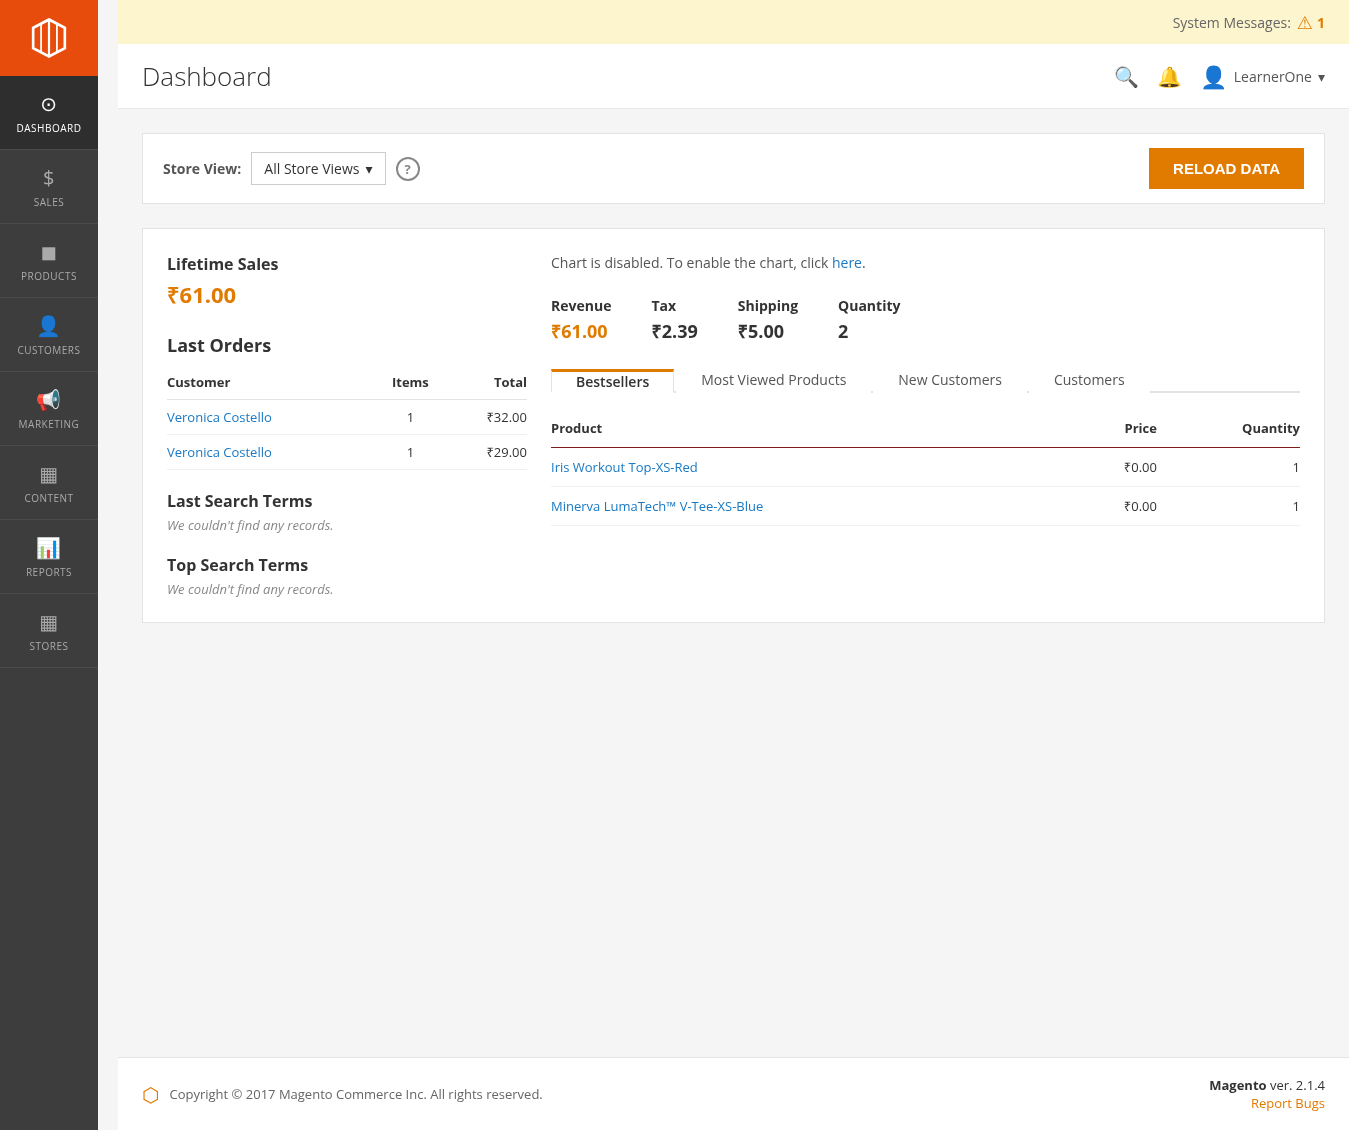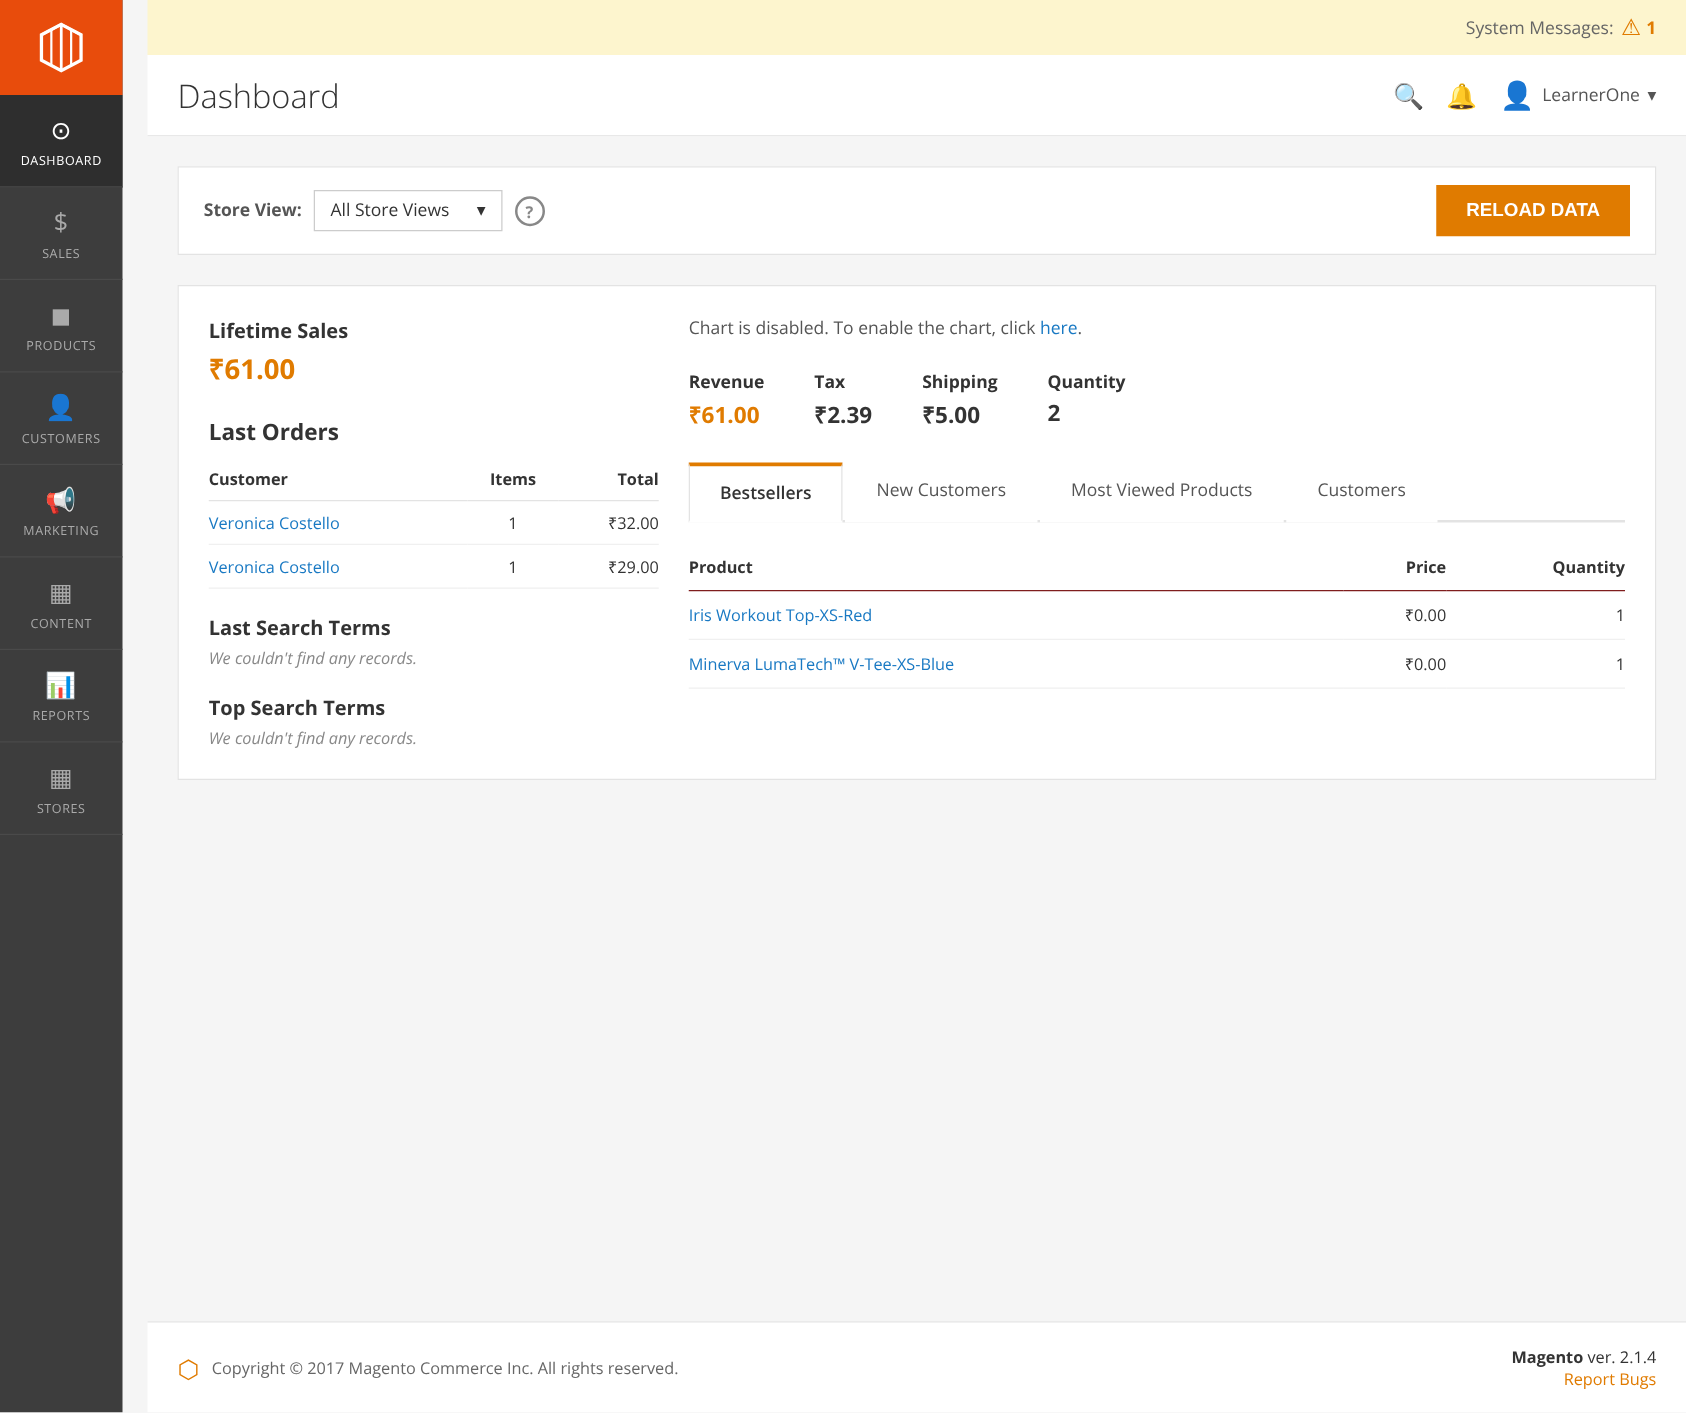--- a/index.html
+++ b/index.html
@@ -98,21 +98,21 @@
       display: flex;
       align-items: center;
       justify-content: space-between;
       margin-bottom: 24px;
     }
     .store-view-left { display: flex; align-items: center; gap: 10px; }
     .store-view-label { font-weight: bold; color: #555; font-size: 14px; }
     .store-view-select {
       display: flex;
       align-items: center;
-      gap: 22px;
+      gap: 6px;
       padding: 6px 12px;
       border: 1px solid #ccc;
       background: #fff;
       cursor: pointer;
       font-size: 14px;
       color: #333;
     }
     .help-icon {
       width: 24px; height: 24px; border-radius: 50%; border: 2px solid #888;
       display: flex; align-items: center; justify-content: center;
@@ -167,21 +167,21 @@
     .orders-table th:nth-child(3), .orders-table td:nth-child(3) { text-align: right; }
 
     .search-section { margin-top: 20px; }
     .search-section-title { font-size: 16px; font-weight: bold; margin-bottom: 4px; }
     .search-section-desc { color: #888; font-size: 13px; font-style: italic; }
 
     
     .tabs-container { margin-top: 8px; }
     .tabs-header { display: flex; border-bottom: 2px solid #e3e3e3; margin-bottom: 0; }
     .tab {
-      padding: 12px 24px;
+      padding: 0 24px;
       cursor: pointer;
       font-size: 14px;
       color: #555;
       border: 1px solid transparent;
       border-bottom: none;
       background: #fff;
       margin-right: 2px;
       position: relative;
       top: 2px;
     }
@@ -371,22 +371,22 @@
           </div>
           <div class="rev-stat">
             <div class="rev-stat-label">Quantity</div>
             <div class="rev-stat-value-dark">2</div>
           </div>
         </div>
 
         <div class="tabs-container">
           <div class="tabs-header">
             <div class="tab active">Bestsellers</div>
+            <div class="tab">Most Viewed Products</div>
             <div class="tab">New Customers</div>
-            <div class="tab">Most Viewed Products</div>
             <div class="tab">Customers</div>
           </div>
           <div class="tab-content">
             <table class="products-table">
               <thead>
                 <tr>
                   <th>Product</th>
                   <th>Price</th>
                   <th>Quantity</th>
                 </tr>

